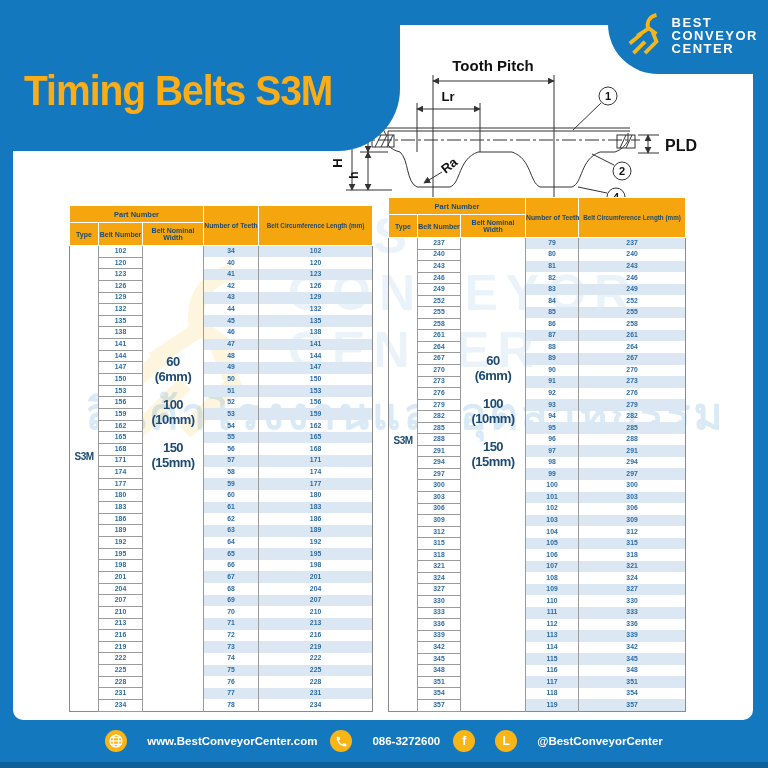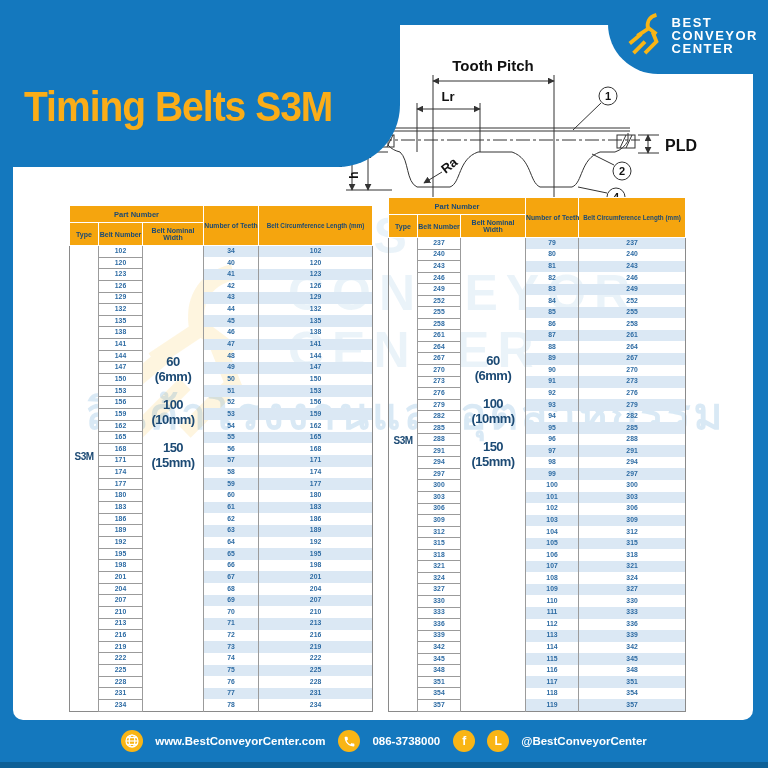--- a/index.html
+++ b/index.html
@@ -14,21 +14,21 @@
   }
   
   .wm{position:absolute;z-index:2;pointer-events:none;}
   .wm-brand{left:288px;top:208px;font-weight:bold;color:rgba(20,120,190,0.09);
     font-size:50px;letter-spacing:8px;line-height:57px;white-space:nowrap;}
   .wm-thai{left:86px;top:378px;font-weight:bold;color:rgba(20,120,190,0.16);
     font-size:44px;letter-spacing:3px;white-space:nowrap;}
   .wm-goat{left:95px;top:248px;opacity:0.13;}
   
   .title-block{
-    position:absolute;left:0;top:16px;width:400px;height:151px;background:#1478BE;
+    position:absolute;left:0;top:0;width:400px;height:151px;background:#1478BE;
     border-bottom-right-radius:62px;z-index:4;
     display:flex;align-items:center;padding:30px 0 0 24px;box-sizing:border-box;
   }
   .page-title{
     color:#FBAD18;font-size:39px;font-weight:bold;letter-spacing:-1px;
     transform:scaleY(1.1);white-space:nowrap;
   }
   .logo-block{
     position:absolute;right:0;top:0;width:160px;height:74px;background:#1478BE;
     border-bottom-left-radius:50px;z-index:4;
@@ -64,21 +64,21 @@
   .width-stack{display:flex;flex-direction:column;align-items:center;gap:13px;
     box-sizing:border-box;}
   .wgrp{color:#1C4A74;font-size:13px;font-weight:bold;line-height:15px;
     text-align:center;letter-spacing:-0.5px;}
   
   .footer{
     position:absolute;left:0;bottom:0;width:768px;height:42px;background:#1478BE;
     border-bottom:6px solid #0E6096;z-index:4;
     display:flex;align-items:center;justify-content:center;gap:13px;
   }
-  .f-item{display:flex;align-items:center;gap:12px;color:#fff;font-weight:bold;
+  .f-item{display:flex;align-items:center;gap:20px;color:#fff;font-weight:bold;
     font-size:11.5px;white-space:nowrap;}
   .f-ico{width:22px;height:22px;border-radius:50%;background:#F9B515;flex:0 0 auto;
     display:flex;align-items:center;justify-content:center;color:#fff;
     font-size:12px;font-weight:bold;}
   .f-ico svg{display:block;}
 </style>
 </head>
 <body>
 
 <div class="card"></div>
@@ -698,20 +698,20 @@
       </svg>
     </span>
     <span>www.BestConveyorCenter.com</span>
   </div>
   <div class="f-item">
     <span class="f-ico">
       <svg width="13" height="13" viewBox="0 0 24 24" fill="#fff">
         <path d="M6.6 10.8c1.5 2.9 3.7 5.1 6.6 6.6l2.2-2.2c.3-.3.7-.4 1-.2 1.1.4 2.4.6 3.6.6.6 0 1 .4 1 1V20c0 .6-.4 1-1 1C10.6 21 3 13.4 3 4c0-.6.4-1 1-1h3.5c.6 0 1 .4 1 1 0 1.2.2 2.5.6 3.6.1.3 0 .7-.2 1l-2.3 2.2z"></path>
       </svg>
     </span>
-    <span>086-3738000</span>
+    <span>086-3272600</span>
   </div>
   <div class="f-item">
     <span class="f-ico">f</span>
     <span class="f-ico">L</span>
     <span>@BestConveyorCenter</span>
   </div>
 </div>
 
 </body></html>

